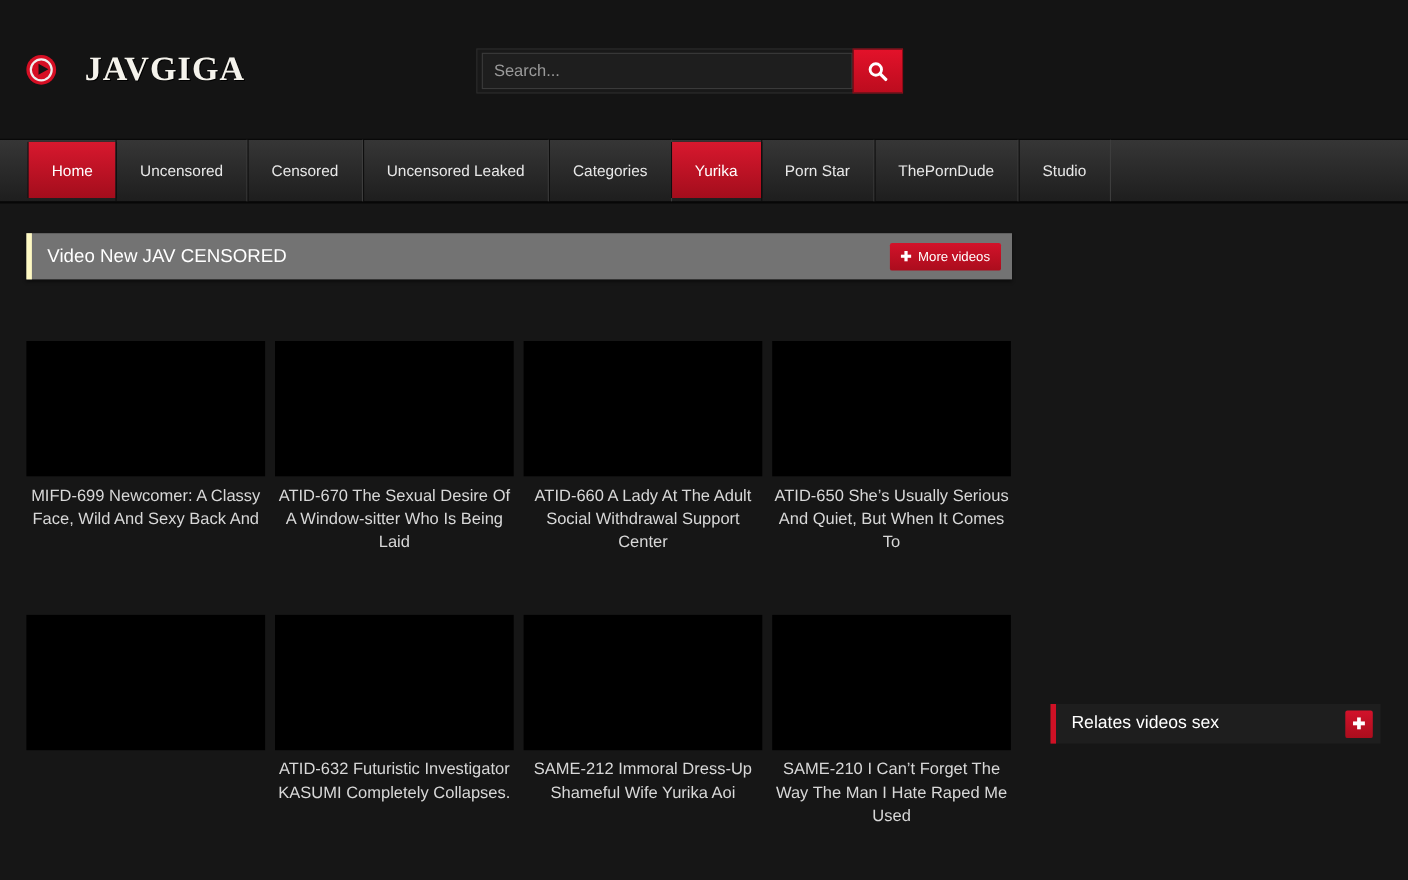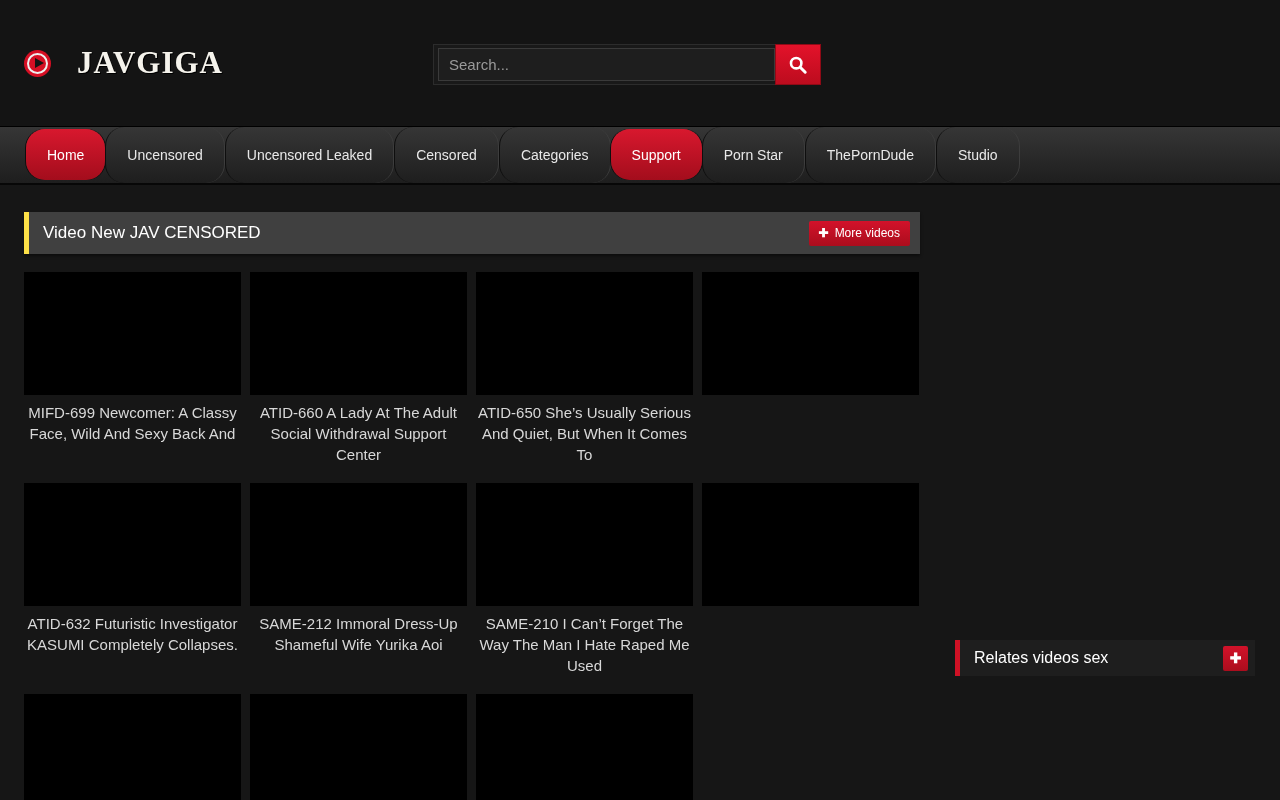--- a/index.html
+++ b/index.html
@@ -24,39 +24,39 @@
   .search-input { flex:1; height:33px; margin-left:4px; background:#1e1e1e; border:1px solid #3a3a3a;
       color:#c9c9c9; padding:0 10px; font-size:15px; outline:none; font-family:"Liberation Sans", sans-serif; }
   .search-input::placeholder { color:#9a9a9a; }
   .search-btn { width:46px; height:41px; margin:-1px -1px -1px 0; background:linear-gradient(#e3122a,#bc0c1e);
       border:1px solid #8f0a16; cursor:pointer; display:flex; align-items:center; justify-content:center; padding:0; }
 
   
   .main-nav { height:59px; background:linear-gradient(#363636,#1e1e1e); border-top:1px solid #000;
       border-bottom:2px solid #070707; display:flex; align-items:stretch; padding-left:26px; }
   .nav-item { display:flex; align-items:center; padding:0 21px; color:#e8e8e8; font-size:14px; cursor:pointer;
-      text-decoration:none; border-left:1px solid #0e0e0e; border-right:1px solid #3d3d3d;border-radius:19px; }
+      text-decoration:none; border-left:1px solid #0e0e0e; border-right:1px solid #3d3d3d; }
   .nav-item:first-child { border-left:none; }
   .nav-item.active { background:linear-gradient(#d8182e,#a30d1c); color:#fff; margin:2px 0 3px 0;
       border-left:none; border-right:none; box-shadow:1px 0 0 #0e0e0e, -1px 0 0 #0e0e0e; }
 
   
   .content { display:flex; gap:35px; padding:27px 25px 0 24px; }
   .col-main { width:896px; flex:0 0 auto; }
   .col-side { width:300px; flex:0 0 auto; padding-top:428px; }
 
-  .section-header { height:42px; background:#404040; border-left:5px solid #fde047;
+  .section-header { height:42px; background:#737373; border-left:5px solid #fef9c3;
       display:flex; align-items:center; padding:0 10px 0 14px; box-shadow:0 2px 3px rgba(0,0,0,.45);justify-content:flex-end; }
   .section-title { color:#ffffff; font-size:17px; font-weight:normal; margin:0; flex:1; }
   .more-btn { background:linear-gradient(#d2122a,#ab0d1d); color:#fff; font-size:12px; height:25px;
       display:flex; align-items:center; gap:6px; padding:0 10px; border-radius:2px; cursor:pointer; text-decoration:none; }
   .plus-glyph { font-weight:bold; font-size:12px; line-height:1; }
 
   .grid { margin-top:18px; display:grid; grid-template-columns:repeat(4,217px); column-gap:9px; row-gap:18px; }
-  .card { display:block; text-decoration:none; cursor:pointer; }
+  .card { display:block; text-decoration:none; cursor:pointer;margin-top:38px; }
   .thumb { width:217px; height:123px; background:#000000; }
   .card-title { margin-top:7px; color:#d8d8d8; font-size:15px; line-height:21px; text-align:center; min-height:42px; }
 
   .side-header { height:36px; background:#1e1e1e; border-left:5px solid #cf1125;
       display:flex; align-items:center; padding:0 7px 0 14px; }
   .side-title { color:#ffffff; font-size:16px; font-weight:normal; margin:0; flex:1; }
   .side-plus { width:25px; height:25px; background:linear-gradient(#d2122a,#ab0d1d); color:#fff;
       display:flex; align-items:center; justify-content:center; font-weight:bold; font-size:14px;
       border-radius:2px; cursor:pointer; text-decoration:none; }
   .side-thumb { margin-top:23px; width:300px; height:140px; background:#000000; }
@@ -76,43 +76,47 @@
         <circle cx="8.2" cy="8.2" r="5.2" fill="none" stroke="#ffffff" stroke-width="2.6"></circle>
         <line x1="12.2" y1="12.2" x2="17.2" y2="17.2" stroke="#ffffff" stroke-width="3" stroke-linecap="round"></line>
       </svg>
     </button>
   </form>
 </header>
 
 <nav class="main-nav">
   <a class="nav-item active">Home</a>
   <a class="nav-item">Uncensored</a>
+  <a class="nav-item">Censored</a>
   <a class="nav-item">Uncensored Leaked</a>
-  <a class="nav-item">Censored</a>
   <a class="nav-item">Categories</a>
-  <a class="nav-item active">Support</a>
+  <a class="nav-item active">Yurika</a>
   <a class="nav-item">Porn Star</a>
   <a class="nav-item">ThePornDude</a>
   <a class="nav-item">Studio</a>
 </nav>
 
 <div class="content">
   <main class="col-main">
     <div class="section-header">
       <h2 class="section-title">Video New JAV CENSORED</h2>
       <a class="more-btn">
         <span class="plus-glyph">✚</span>
         <span>More videos</span>
       </a>
     </div>
 
     <div class="grid">
       <a class="card">
         <div class="thumb"></div>
         <div class="card-title">MIFD-699 Newcomer: A Classy Face, Wild And Sexy Back And</div>
+      </a>
+      <a class="card">
+        <div class="thumb"></div>
+        <div class="card-title">ATID-670 The Sexual Desire Of A Window-sitter Who Is Being Laid</div>
       </a>
       <a class="card">
         <div class="thumb"></div>
         <div class="card-title">ATID-660 A Lady At The Adult Social Withdrawal Support Center</div>
       </a>
       <a class="card">
         <div class="thumb"></div>
         <div class="card-title">ATID-650 She’s Usually Serious And Quiet, But When It Comes To</div>
       </a>
       <a class="card">

